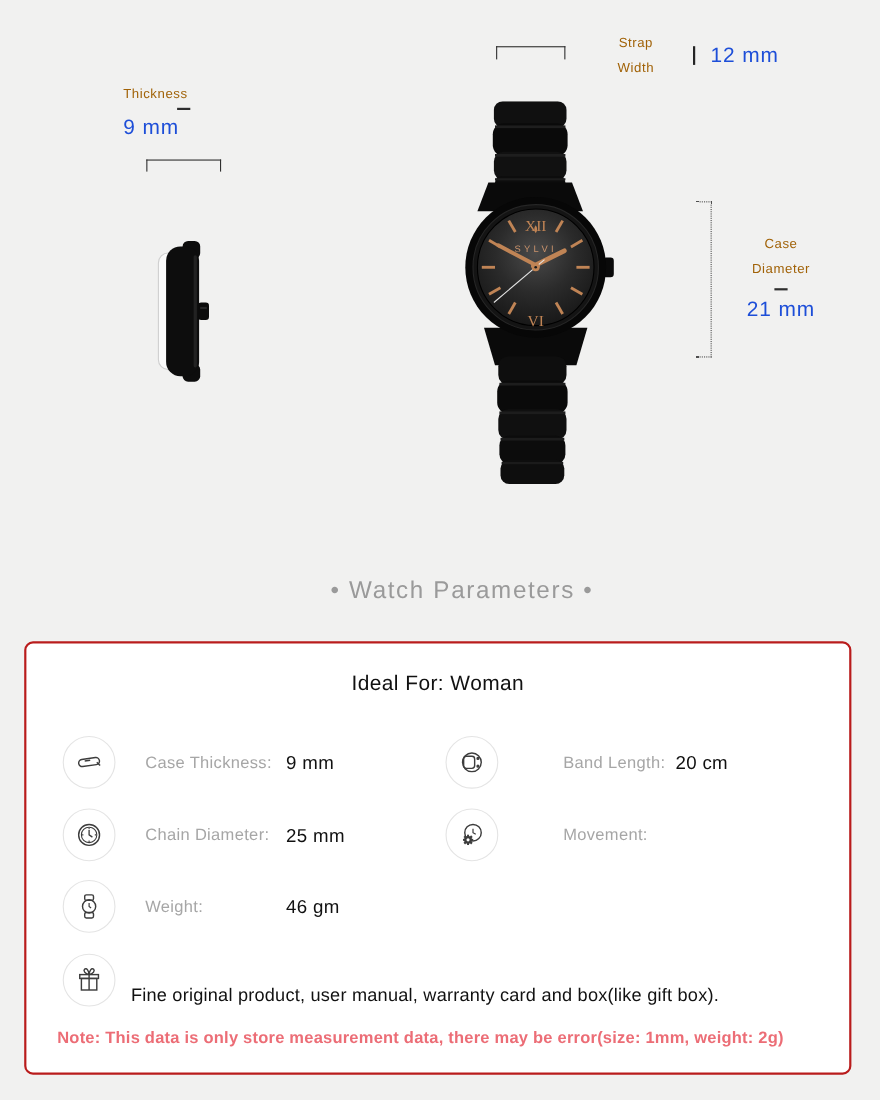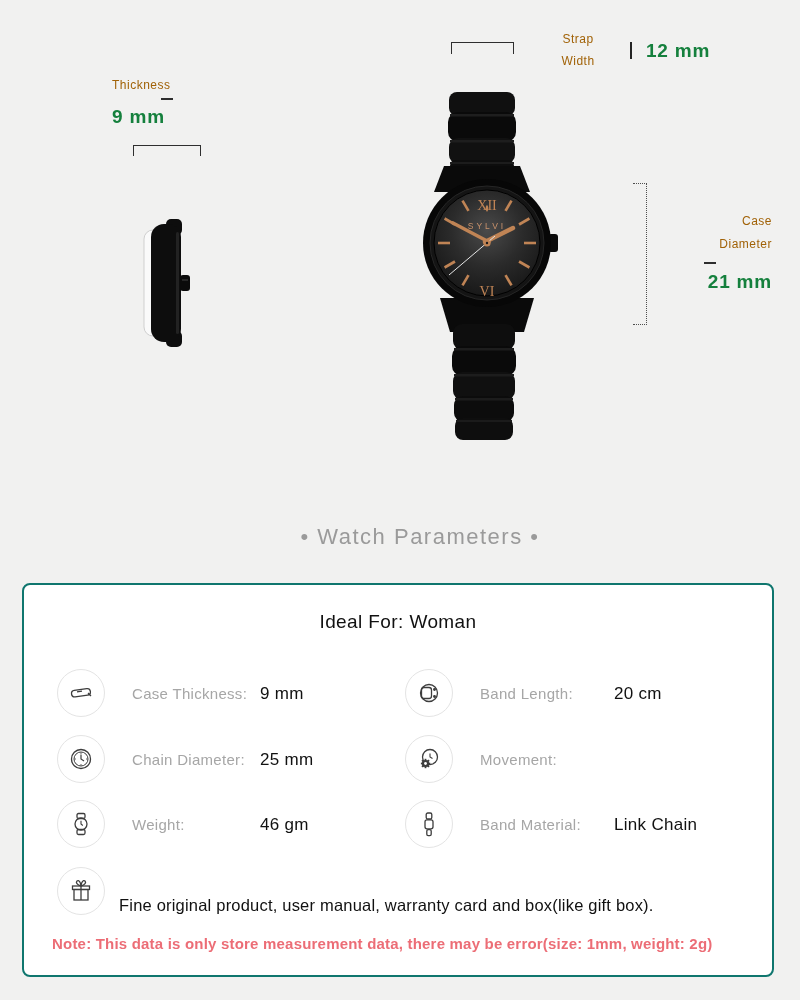--- a/index.html
+++ b/index.html
@@ -8,53 +8,53 @@
     background:#f1f1f0;
     font-family:"Liberation Sans", sans-serif;
     color:#141414;
     position:relative;
     overflow:hidden;
   }
   .page{position:relative;width:800px;height:1000px;}
 
   
   .ann-label{color:#a16207;font-size:12px;letter-spacing:.5px;}
-  .ann-value{color:#15803d;font-size:19px;font-weight:700;letter-spacing:.8px;}
+  .ann-value{color:#1d4ed8;font-size:19px;font-weight:400;letter-spacing:.8px;}
   .ann-dash{width:12px;height:2px;background:#2e2e2e;margin:6px auto 6px;}
 
   .thickness-block{position:absolute;left:112px;top:78px;width:110px;text-align:left;}
   .thickness-bracket{width:66px;height:10px;margin:17px auto 0;
     border-top:1.5px solid #2f2f2f;border-left:1.5px solid #2f2f2f;border-right:1.5px solid #2f2f2f;}
 
   .strapwidth-bracket{position:absolute;left:451px;top:42px;width:61px;height:11px;
     border-top:1.5px solid #2f2f2f;border-left:1.5px solid #2f2f2f;border-right:1.5px solid #2f2f2f;}
   .strapwidth-label{position:absolute;left:540px;top:28px;width:76px;text-align:center;line-height:22px;}
   .strapwidth-sep{position:absolute;left:630px;top:42px;width:2px;height:17px;background:#242424;}
   .strapwidth-value{position:absolute;left:646px;top:40px;}
 
   .casediam-bracket{position:absolute;left:633px;top:183px;width:13px;height:140px;
     border-top:1.5px dotted #4e4e4e;border-right:1.5px dotted #4e4e4e;border-bottom:1.5px dotted #4e4e4e;}
-  .casediam-block{position:absolute;left:648px;top:210px;width:124px;text-align:right;line-height:23px;}
+  .casediam-block{position:absolute;left:648px;top:210px;width:124px;text-align:center;line-height:23px;}
 
   .side-watch{position:absolute;left:136px;top:218px;}
   .main-watch{position:absolute;left:420px;top:92px;}
 
   
   .section-title{position:absolute;top:524px;left:0;width:100%;text-align:center;
     font-size:22px;color:#9a9a9a;letter-spacing:1.5px;margin-left:20px;}
 
   
   .params-box{position:absolute;left:22px;top:583px;width:752px;height:394px;
-    background:#ffffff;border:2px solid #0f766e;border-radius:8px;box-sizing:border-box;}
+    background:#ffffff;border:2px solid #b91c1c;border-radius:8px;box-sizing:border-box;}
   .params-header{position:absolute;top:26px;left:0;width:100%;text-align:center;
     font-size:19px;color:#111;letter-spacing:.4px;}
 
   .spec-item{position:absolute;height:50px;display:flex;align-items:center;}
   .spec-item.col-left{left:33px;width:336px;}
-  .spec-item.col-right{left:381px;width:360px;}
+  .spec-item.col-right{left:381px;width:360px;gap:32px;}
   .row-1{top:83px;} .row-2{top:149px;} .row-3{top:214px;}
 
   .icon-circle{width:46px;height:46px;border:1px solid #e4e4e4;border-radius:50%;
     background:#fff;display:flex;align-items:center;justify-content:center;flex:0 0 46px;}
   .spec-label{color:#a6a6a6;font-size:15px;margin-left:27px;letter-spacing:.3px;text-align:right;}
   .spec-value{position:absolute;font-size:17px;color:#111;font-weight:500;letter-spacing:.3px;line-height:25px;}
   .col-left .spec-value{left:203px;}
   .col-right .spec-value{left:209px;width:160px;}
 
   .package-row{position:absolute;left:33px;top:282px;width:706px;display:flex;align-items:flex-end;}
@@ -243,31 +243,20 @@
         <svg width="30" height="30" viewBox="0 0 30 30" fill="none" stroke="#3d3d3d" stroke-width="1.3">
           <rect x="11" y="4.5" width="8" height="5" rx="1.5"></rect>
           <rect x="11" y="20.5" width="8" height="5" rx="1.5"></rect>
           <circle cx="15" cy="15" r="6"></circle>
           <path d="M15 11.8 L15 15 L16.8 16.5" stroke-width="1.1"></path>
         </svg>
       </span>
       <span class="spec-label">Weight:</span>
       <span class="spec-value">46 gm</span>
     </div>
-    <div class="spec-item col-right row-3">
-      <span class="icon-circle">
-        <svg width="30" height="30" viewBox="0 0 30 30" fill="none" stroke="#3d3d3d" stroke-width="1.3">
-          <rect x="12.2" y="4" width="5.6" height="6" rx="1.6"></rect>
-          <rect x="11" y="10.8" width="8" height="9" rx="2"></rect>
-          <rect x="12.8" y="20.6" width="4.4" height="6" rx="1.4"></rect>
-        </svg>
-      </span>
-      <span class="spec-label">Band Material:</span>
-      <span class="spec-value">Link Chain</span>
-    </div>
 
     <div class="package-row">
       <span class="icon-circle">
         <svg width="30" height="30" viewBox="0 0 30 30" fill="none" stroke="#3d3d3d" stroke-width="1.3">
           <rect x="8" y="13.5" width="14" height="10.5"></rect>
           <rect x="6.5" y="10" width="17" height="3.5"></rect>
           <line x1="15" y1="10" x2="15" y2="24"></line>
           <path d="M15 10 C11 9 9.5 6.5 11 5 C12.8 3.6 14.8 6.5 15 10"></path>
           <path d="M15 10 C19 9 20.5 6.5 19 5 C17.2 3.6 15.2 6.5 15 10"></path>
         </svg>

